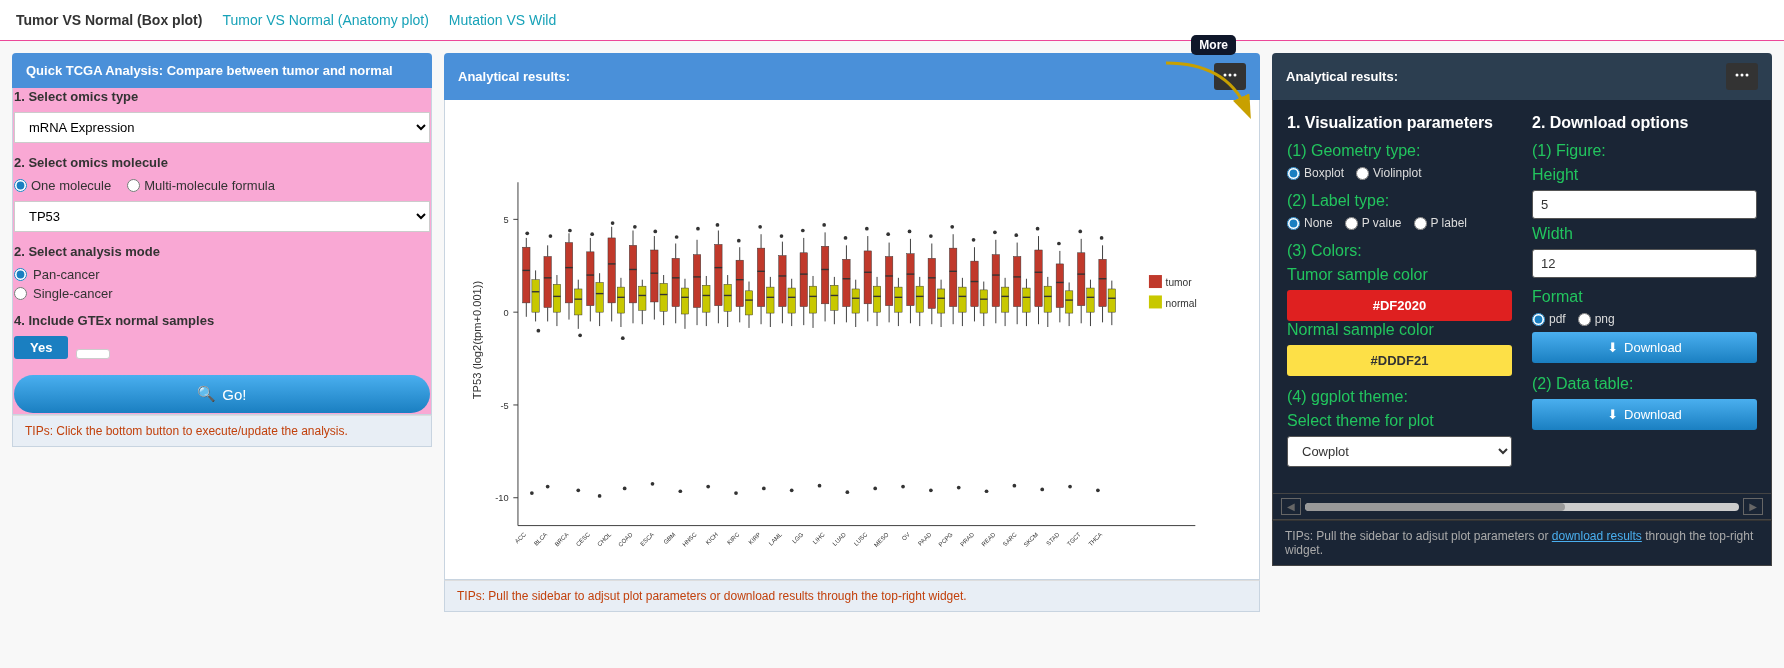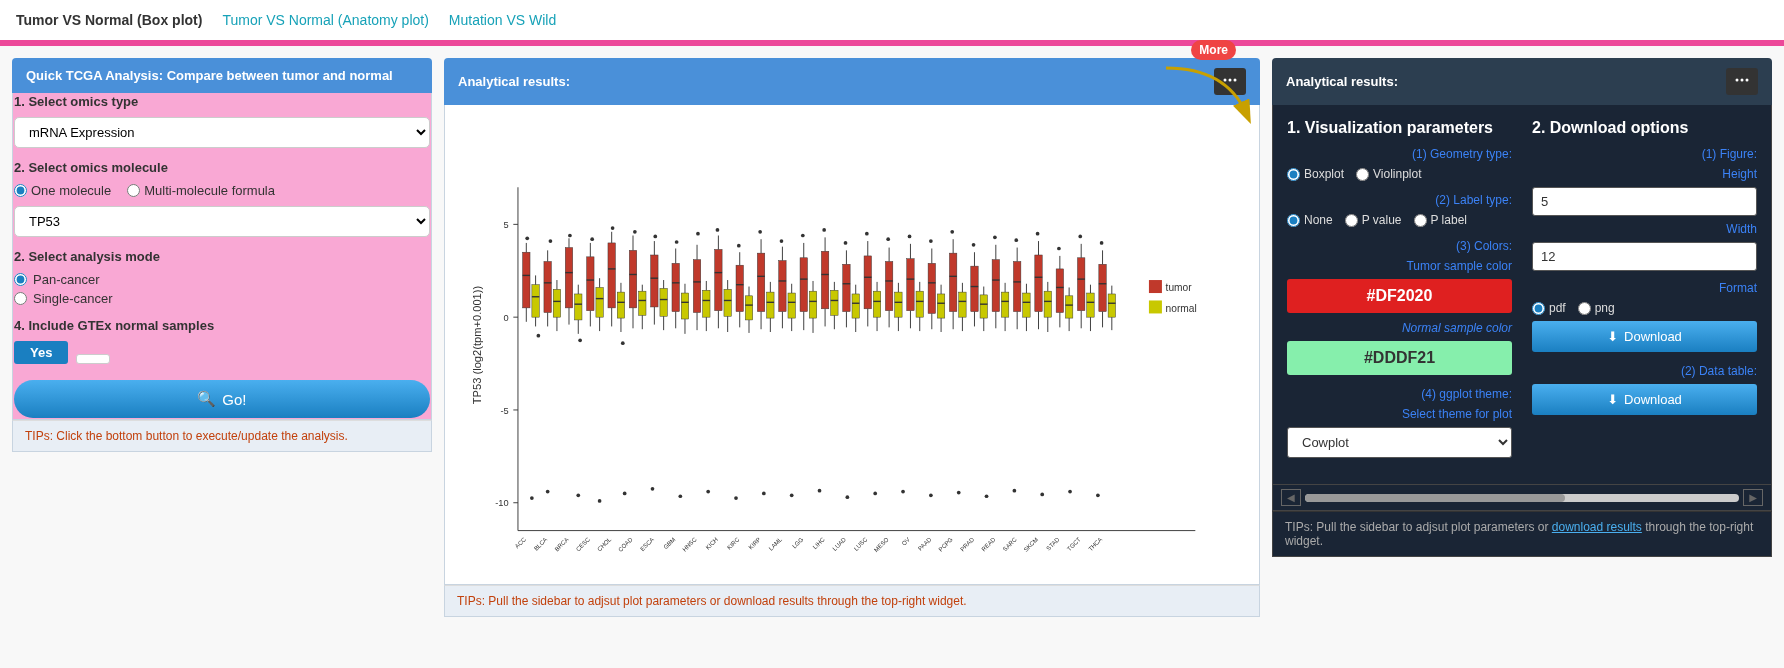--- a/index.html
+++ b/index.html
@@ -1,34 +1,34 @@
 <!DOCTYPE html>
 <html><head>
   <meta charset="utf-8">
   <style>
     * { box-sizing: border-box; margin: 0; padding: 0; }
     body { font-family: Arial, sans-serif; font-size: 13px; background: #f8f8f8; color: #333; }
     
     
-    .nav-tabs { display: flex; gap: 20px; padding: 12px 16px; background: white; border-bottom: 6px solid #ec4899; }
+    .nav-tabs { display: flex; gap: 20px; padding: 12px 16px; background: white; border-bottom: 1px solid #ec4899; }
     .nav-tab { color: #888; cursor: pointer; font-size: 14px; }
     .nav-tab.active { color: #333; font-weight: bold; }
     .nav-tab.teal { color: #17a2b8; }
     
     
     .main-layout { display: flex; gap: 12px; padding: 12px; align-items: flex-start; }
     
     
     .left-panel { width: 420px; flex-shrink: 0; }
     .panel-header { background: #4a90d9; color: white; padding: 10px 14px; font-size: 13px; font-weight: bold; border-radius: 4px 4px 0 0; }
     .panel-body { background: #f9a8d4; padding: 1px; border: 1px solid #c8d4e0; border-top: none; }
     
     .section-title { font-weight: bold; margin-bottom: 8px; color: #333; font-size: 13px; }
     
-    .form-select { width: 100%; padding: 6px 10px; border: 1px solid #ccc; border-radius: 5px; background: white; font-size: 13px; appearance: auto; }
+    .form-select { width: 100%; padding: 6px 10px; border: 1px solid #ccc; border-radius: 0; background: white; font-size: 13px; appearance: auto; }
     
     .radio-group { display: flex; gap: 16px; align-items: center; margin-bottom: 8px; }
     .radio-group label { display: flex; align-items: center; gap: 4px; cursor: pointer; }
     
     .molecule-select-wrapper { margin-top: 6px; }
     
     .radio-vertical { display: flex; flex-direction: column; gap: 4px; }
     .radio-vertical label { display: flex; align-items: center; gap: 6px; cursor: pointer; }
     
     .toggle-row { display: flex; align-items: flex-end; gap: 8px; margin-top: 6px; }
@@ -45,38 +45,38 @@
     
     .center-panel { flex: 1; min-width: 0; }
     .center-panel .panel-header { display: flex; justify-content: space-between; align-items: center; }
     .plot-area { background: white; border: 1px solid #c8d4e0; border-top: none; min-height: 480px; padding: 8px; display: flex; align-items: center; justify-content: center; overflow: hidden; }
     
     .more-btn { background: #333; color: white; border: none; border-radius: 3px; padding: 4px 8px; font-size: 12px; cursor: pointer; }
     
     
     .arrow-container { position: relative; }
     .arrow-svg { position: absolute; top: -10px; right: -20px; width: 120px; height: 80px; pointer-events: none; }
-    .more-label { position: absolute; top: -28px; right: 10px; background: #ef4444; color: white; padding: 3px 8px; border-radius: 10px; font-size: 12px; white-space: nowrap; }
+    .more-label { position: absolute; top: -28px; right: 10px; background: #0f172a; color: white; padding: 3px 8px; border-radius: 5px; font-size: 12px; white-space: nowrap; }
     
     
     .right-panel { width: 500px; flex-shrink: 0; }
     .right-panel .panel-header { background: #2c3e50; display: flex; justify-content: space-between; align-items: center; }
     .right-panel-body { background: #1a2535; color: #ddd; padding: 14px; border: 1px solid #444; border-top: none; }
     
     .two-col { display: grid; grid-template-columns: 1fr 1fr; gap: 20px; }
     
     .section-white { color: #fff; font-weight: bold; margin-bottom: 10px; font-size: 16px; }
-    .sub-label { color: #3b82f6; font-size: 12px; margin-bottom: 6px; text-align: right; }
+    .sub-label { color: #22c55e; font-size: 16px; margin-bottom: 6px; }
     
     .radio-inline { display: flex; gap: 12px; align-items: center; }
     .radio-inline label { display: flex; align-items: center; gap: 4px; color: #ddd; font-size: 12px; cursor: pointer; }
     
-    .color-swatch { width: 100%; padding: 8px 10px; border: none; border-radius: 3px; font-size: 16px; color: #333; font-weight: bold; cursor: pointer; }
+    .color-swatch { width: 100%; padding: 8px 10px; border: none; border-radius: 3px; font-size: 13px; color: #333; font-weight: bold; cursor: pointer; }
     .color-swatch.red { background: #DF2020; color: white; }
-    .color-swatch.yellow { background: #86efac; color: #333; }
+    .color-swatch.yellow { background: #fde047; color: #333; }
     
     .number-input { width: 100%; padding: 6px 8px; border: 1px solid #555; border-radius: 3px; background: white; font-size: 13px; color: #333; }
     
     .download-btn { width: 100%; padding: 8px; background: linear-gradient(to bottom, #4aafef, #1a7fc1); color: white; border: none; border-radius: 3px; font-size: 13px; cursor: pointer; display: flex; align-items: center; justify-content: center; gap: 6px; margin-top: 6px; }
     
     .theme-select { width: 100%; padding: 6px 10px; border: 1px solid #555; border-radius: 3px; background: white; font-size: 13px; color: #333; appearance: auto; }
     
     .right-tips { background: #1a2535; border: 1px solid #444; border-top: 1px solid #333; padding: 8px 12px; font-size: 12px; color: #aaa; }
     .right-tips a { color: #4aafef; text-decoration: underline; }
     
@@ -605,21 +605,21 @@
                 <input type="radio" name="label_type" style="">
                 <span>P label</span>
               </label>
             </div>
           </div>
 
           <div class="form-section">
             <div class="sub-label">(3) Colors:</div>
             <div class="sub-label">Tumor sample color</div>
             <button class="color-swatch red">#DF2020</button>
-            <div class="sub-label" style="margin-top:8px;font-style:italic;">Normal sample color</div>
+            <div class="sub-label" style="margin-top:0;">Normal sample color</div>
             <button class="color-swatch yellow">#DDDF21</button>
           </div>
 
           <div class="form-section">
             <div class="sub-label">(4) ggplot theme:</div>
             <div class="sub-label">Select theme for plot</div>
             <select class="theme-select">
               <option>Cowplot</option>
               <option>Classic</option>
               <option>Minimal</option>

